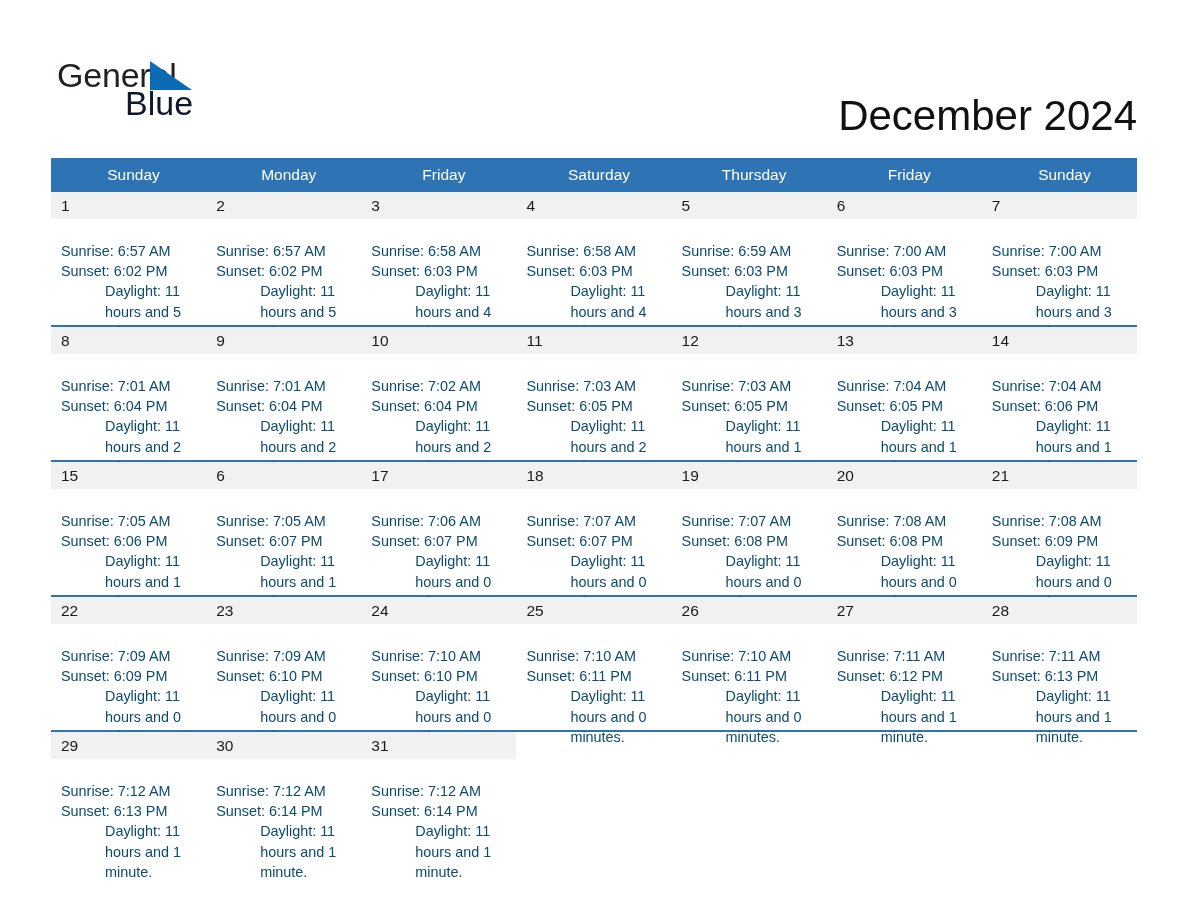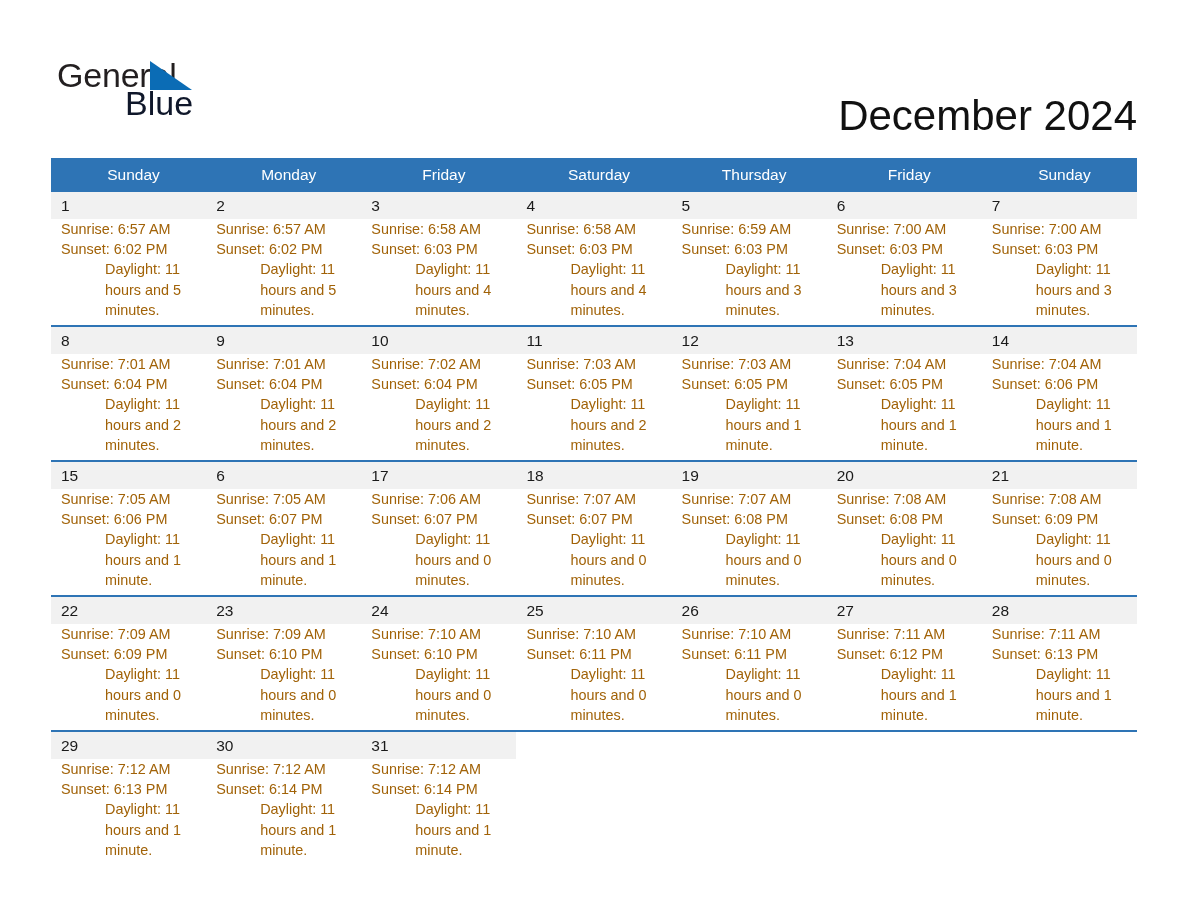--- a/index.html
+++ b/index.html
@@ -125,24 +125,24 @@
   }
   .daynum-band {
     background: #f1f1f1;
     height: 27px;
     padding: 3px 0 0 10px;
     font-size: 15.5px;
     color: #1a1a1a;
     line-height: 22px;
   }
   .dayinfo {
-    padding: 0 12px 0 10px;
+    padding: 22px 12px 0 10px;
     font-size: 14.4px;
     line-height: 20.2px;
-    color: #a16207;
+    color: #0c4a6e;
   }
   .dayinfo div { white-space: nowrap; }
   .dayinfo .wrap { white-space: normal; margin-left: 44px; }
 </style>
 </head>
 <body>
 
 <div id="page">
 
   <div class="header">

